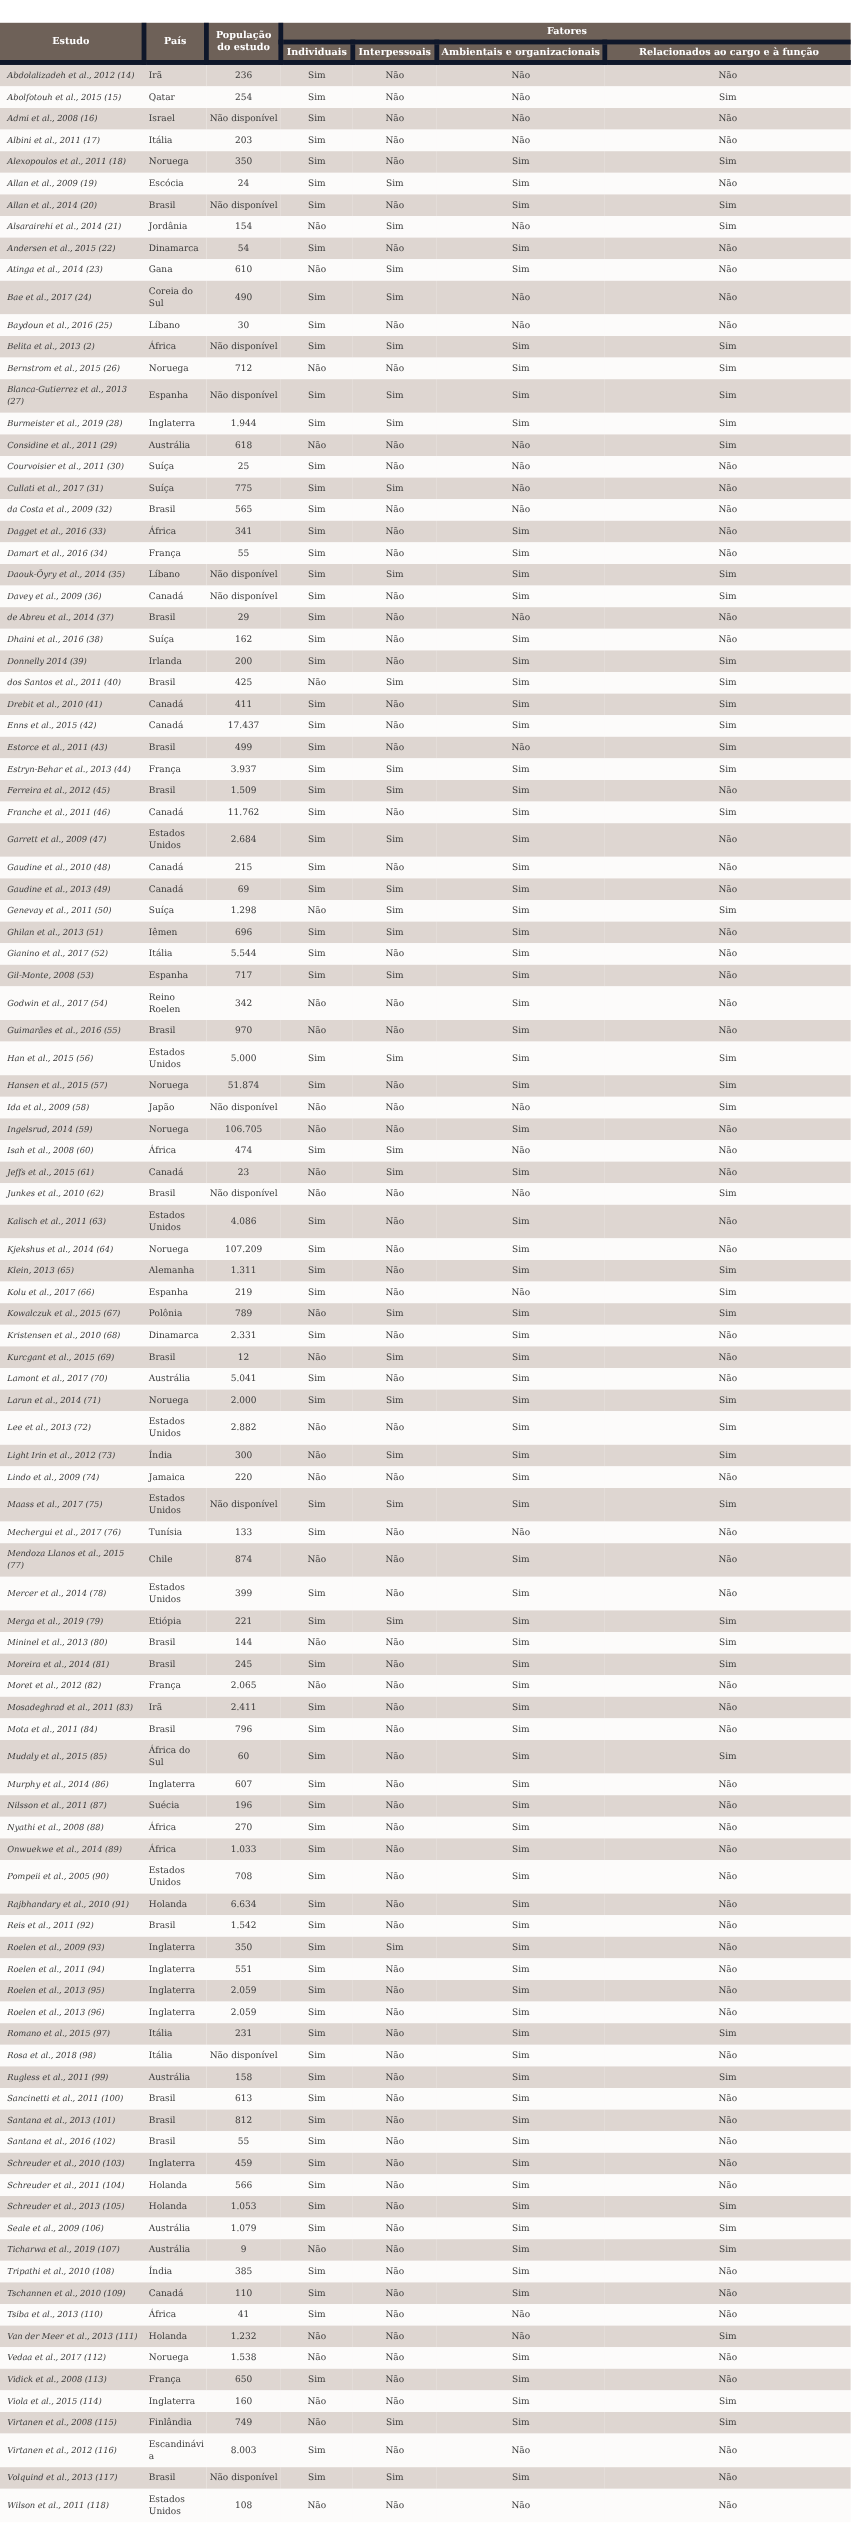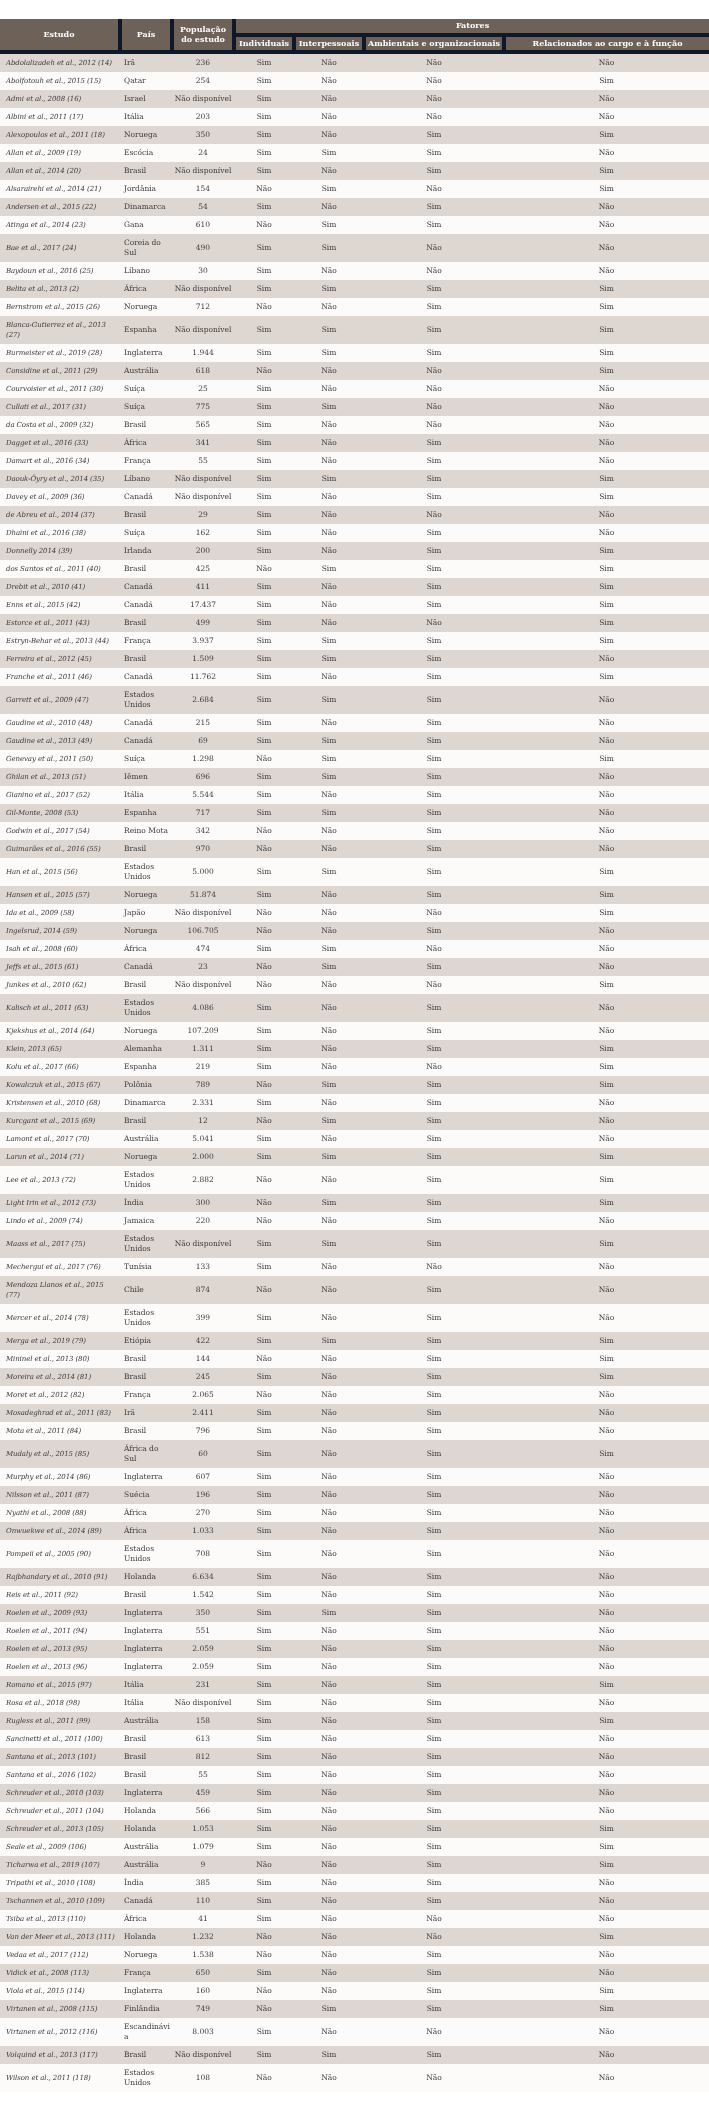--- a/index.html
+++ b/index.html
@@ -442,21 +442,21 @@
         <td class="c0">Gil-Monte, 2008 (53)</td>
         <td class="c1">Espanha</td>
         <td class="c2">717</td>
         <td class="c3">Sim</td>
         <td class="c4">Sim</td>
         <td class="c5">Sim</td>
         <td class="c6">Não</td>
       </tr>
       <tr>
         <td class="c0">Godwin et al., 2017 (54)</td>
-        <td class="c1">Reino Mota</td>
+        <td class="c1">Reino Roelen</td>
         <td class="c2">342</td>
         <td class="c3">Não</td>
         <td class="c4">Não</td>
         <td class="c5">Sim</td>
         <td class="c6">Não</td>
       </tr>
       <tr>
         <td class="c0">Guimarães et al., 2016 (55)</td>
         <td class="c1">Brasil</td>
         <td class="c2">970</td>
@@ -668,21 +668,21 @@
         <td class="c1">Estados Unidos</td>
         <td class="c2">399</td>
         <td class="c3">Sim</td>
         <td class="c4">Não</td>
         <td class="c5">Sim</td>
         <td class="c6">Não</td>
       </tr>
       <tr>
         <td class="c0">Merga et al., 2019 (79)</td>
         <td class="c1">Etiópia</td>
-        <td class="c2">422</td>
+        <td class="c2">221</td>
         <td class="c3">Sim</td>
         <td class="c4">Sim</td>
         <td class="c5">Sim</td>
         <td class="c6">Sim</td>
       </tr>
       <tr>
         <td class="c0">Mininel et al., 2013 (80)</td>
         <td class="c1">Brasil</td>
         <td class="c2">144</td>
         <td class="c3">Não</td>

